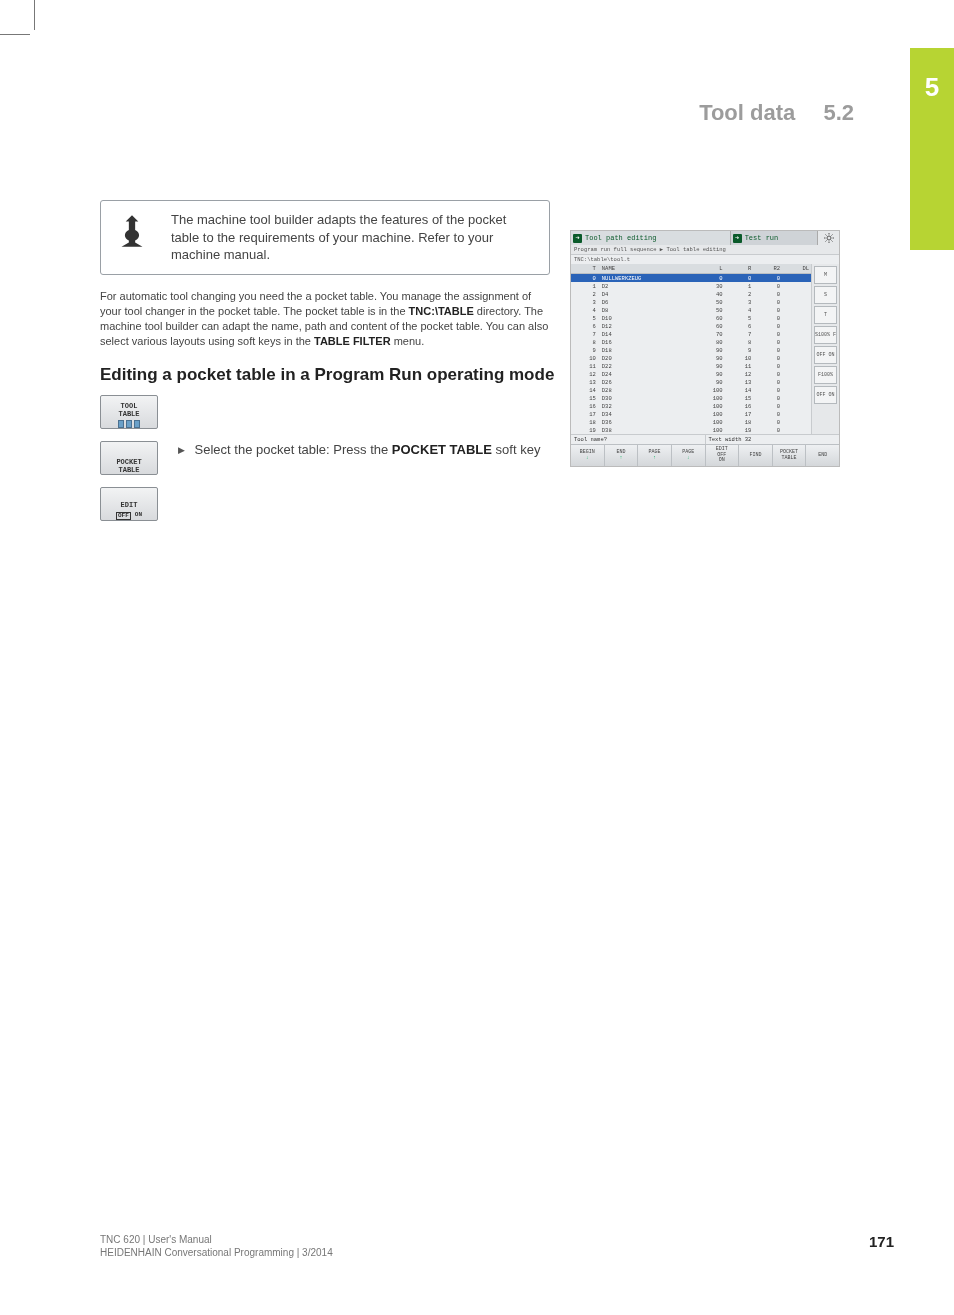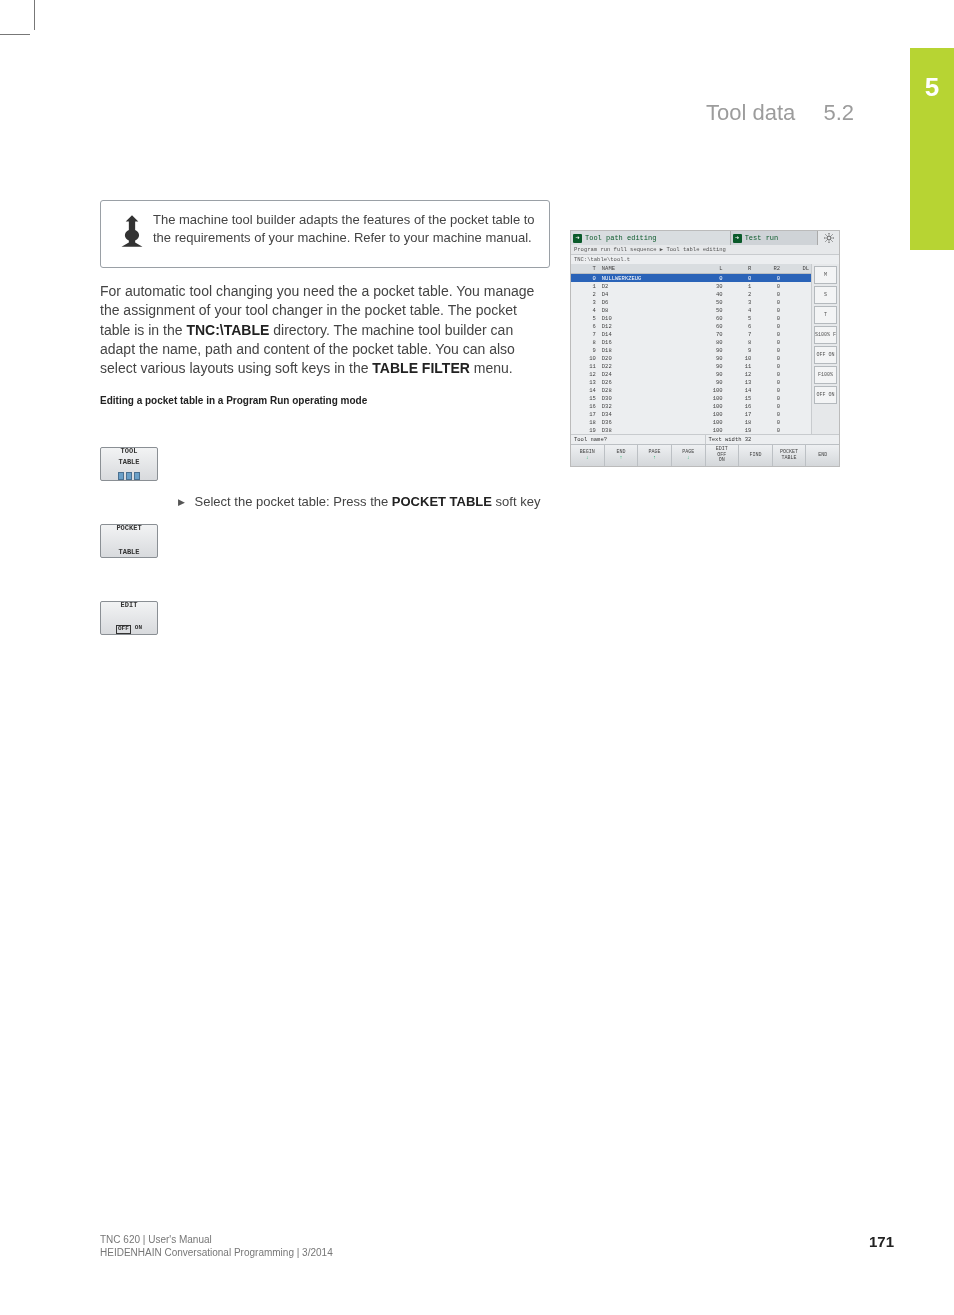--- a/index.html
+++ b/index.html
@@ -30,21 +30,21 @@
   .side-tab span { color: #fff; font-size: 26px; font-weight: bold; }
 
   .header-area {
     position: absolute;
     top: 100px;
     left: 100px;
     right: 100px;
     text-align: right;
     color: #9c9c9c;
     font-size: 22px;
-    font-weight: normal;
+    font-weight: bold;
   }
   .header-area .sec-num { margin-left: 22px; }
 
   .content {
     position: absolute;
     top: 200px;
     left: 100px;
     width: 760px;
   }
 
@@ -53,37 +53,38 @@
     font-weight: bold;
     color: #222;
     margin-bottom: 18px;
   }
 
   .note-box {
     border: 1px solid #9aa0a6;
     border-radius: 3px;
     padding: 10px 12px 10px 10px;
     display: flex;
+    gap: 18px;
     width: 450px;
     margin-bottom: 14px;
   }
   .note-icon svg { width: 42px; height: 42px; }
   .note-text { font-size: 13px; color: #444; line-height: 1.35; }
 
   .body-para {
-    font-size: 14px;
+    font-size: 11px;
     color: #444;
     line-height: 1.38;
     width: 450px;
     margin-bottom: 16px;
   }
   .body-para b, .step-text b { color: #222; }
 
   h3.minihead {
-    font-size: 10px;
+    font-size: 17px;
     font-weight: bold;
     color: #222;
     margin-bottom: 10px;
   }
 
   .step-row {
     display: flex;
     gap: 20px;
     margin-bottom: 12px;
     width: 450px;
@@ -94,25 +95,24 @@
     border: 1px solid #8a8f94;
     border-radius: 2px;
     background: linear-gradient(#f2f3f4, #d8dadd);
     font-family: "Courier New", monospace;
     font-size: 7px;
     font-weight: bold;
     color: #333;
     display: flex;
     flex-direction: column;
     align-items: center;
-    justify-content: space-between;
+    justify-content: flex-end;
     line-height: 1.1;
     flex-shrink: 0;
     text-align: center;
-    margin-top: 31px;
   }
   .softkey-btn .mini-icons { display: flex; gap: 2px; margin-top: 2px; }
   .softkey-btn .mi { width: 6px; height: 8px; background: #6aa0c8; border: 1px solid #4a7090; }
   .softkey-btn .off-on { display: flex; gap: 4px; margin-top: 2px; font-size: 6px; }
   .softkey-btn .off-on .boxed { border: 1px solid #333; padding: 0 1px; }
   .step-text {
     font-size: 13px;
     color: #444;
     line-height: 1.38;
     flex: 1;

